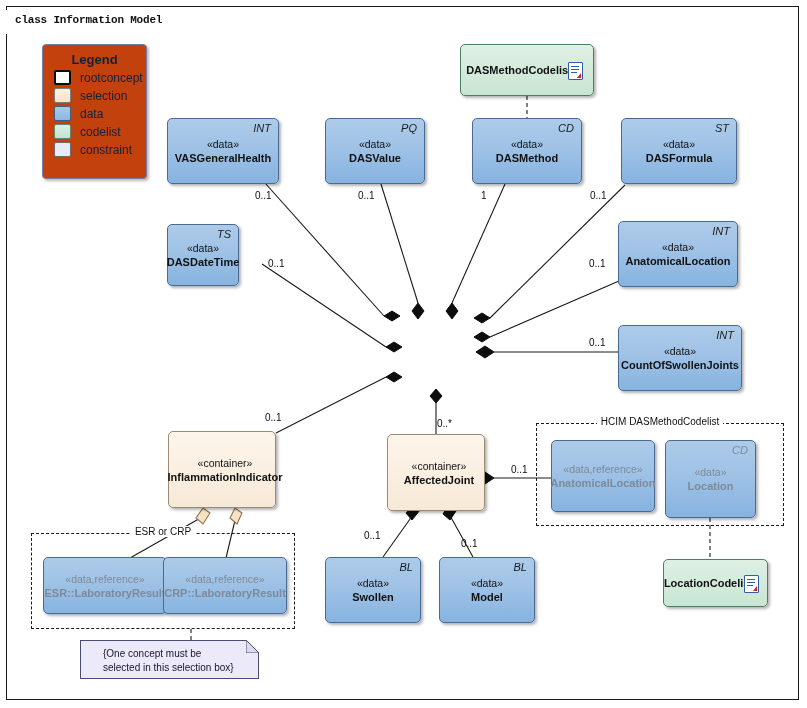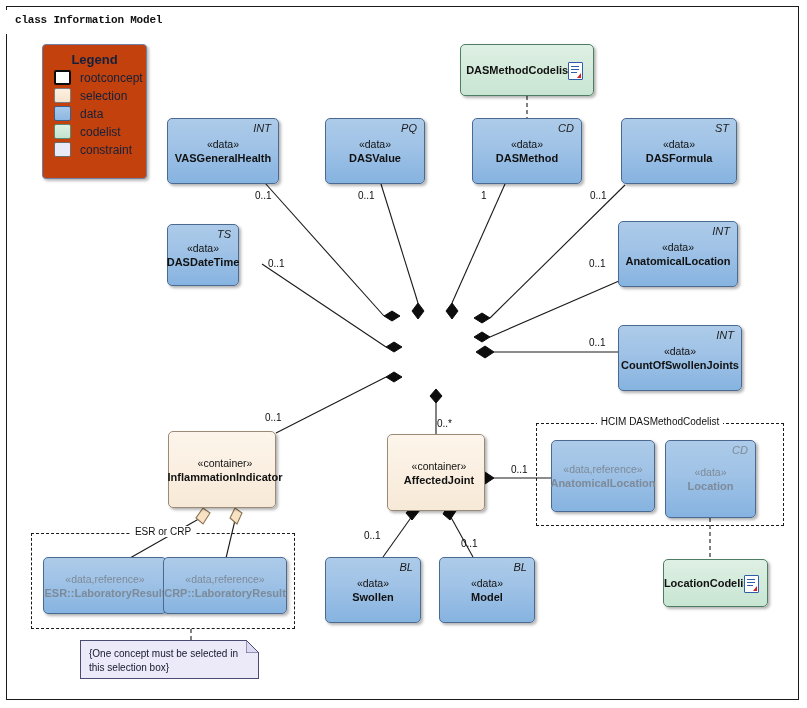--- a/index.html
+++ b/index.html
@@ -237,21 +237,21 @@
     background: #eceaf8;
     border: 1px solid #4a4a72;
     box-sizing: border-box;
     box-shadow: 2px 2px 3px rgba(0,0,0,0.25);
     clip-path: polygon(0 0, 166px 0, 100% 13px, 100% 100%, 0 100%);
     z-index: 2;
   }
   #note .ntext {
     font-size: 10px;
     color: #15152e;
-    padding: 6px 8px;
+    padding: 6px 22px;
     line-height: 14px;
   }
   #note-fold {
     position: absolute;
     left: 246px; top: 640px;
     width: 13px; height: 13px;
     z-index: 3;
     pointer-events: none;
   }
 

